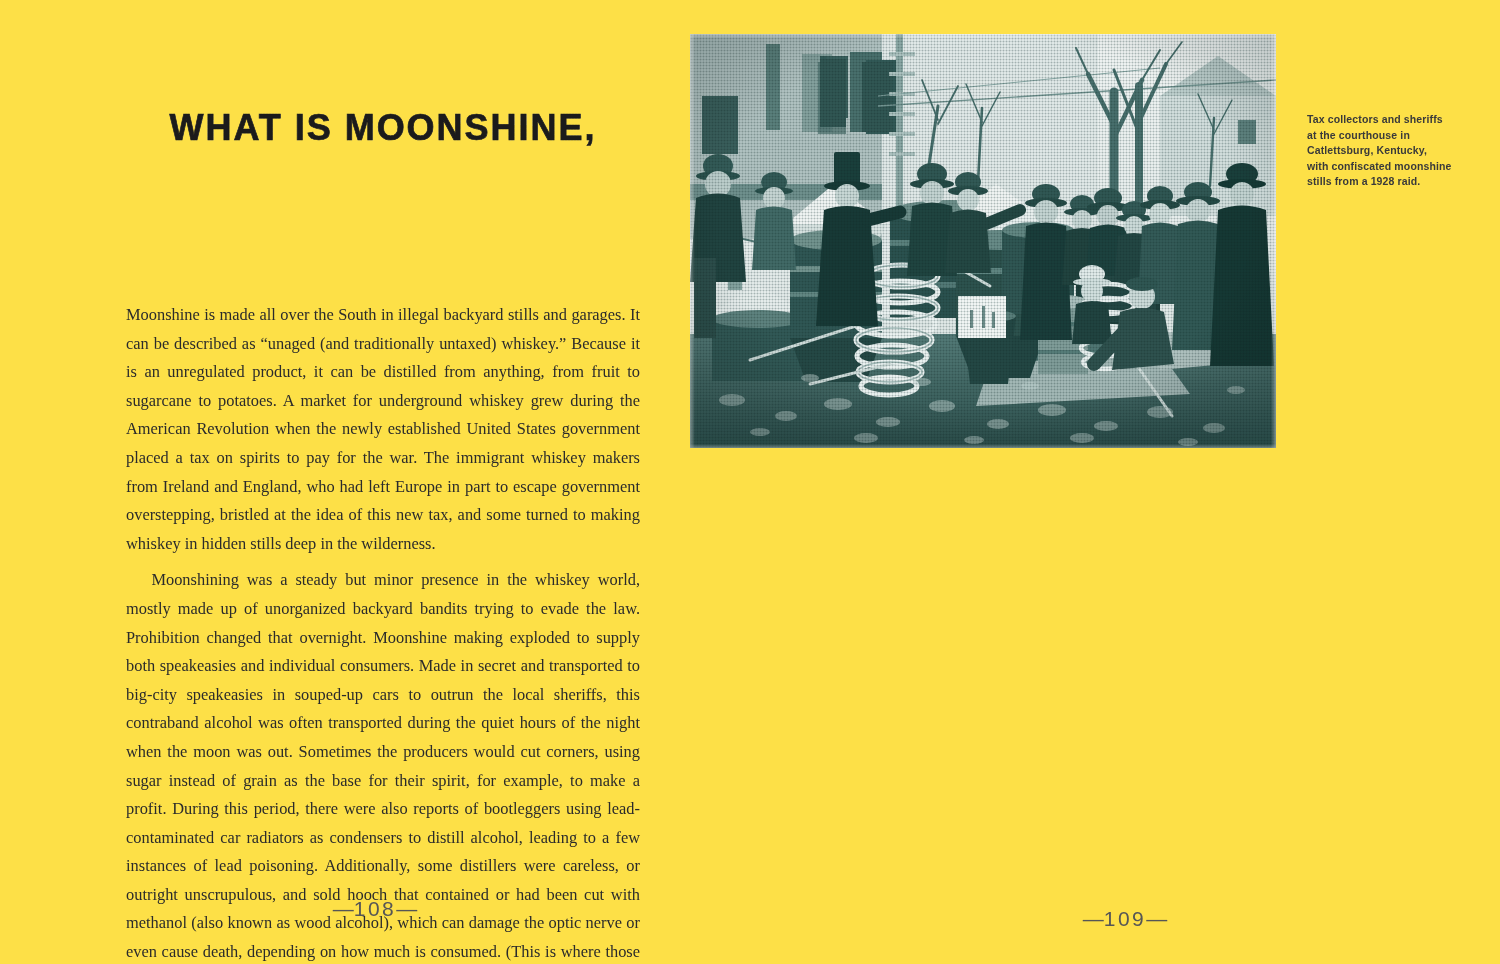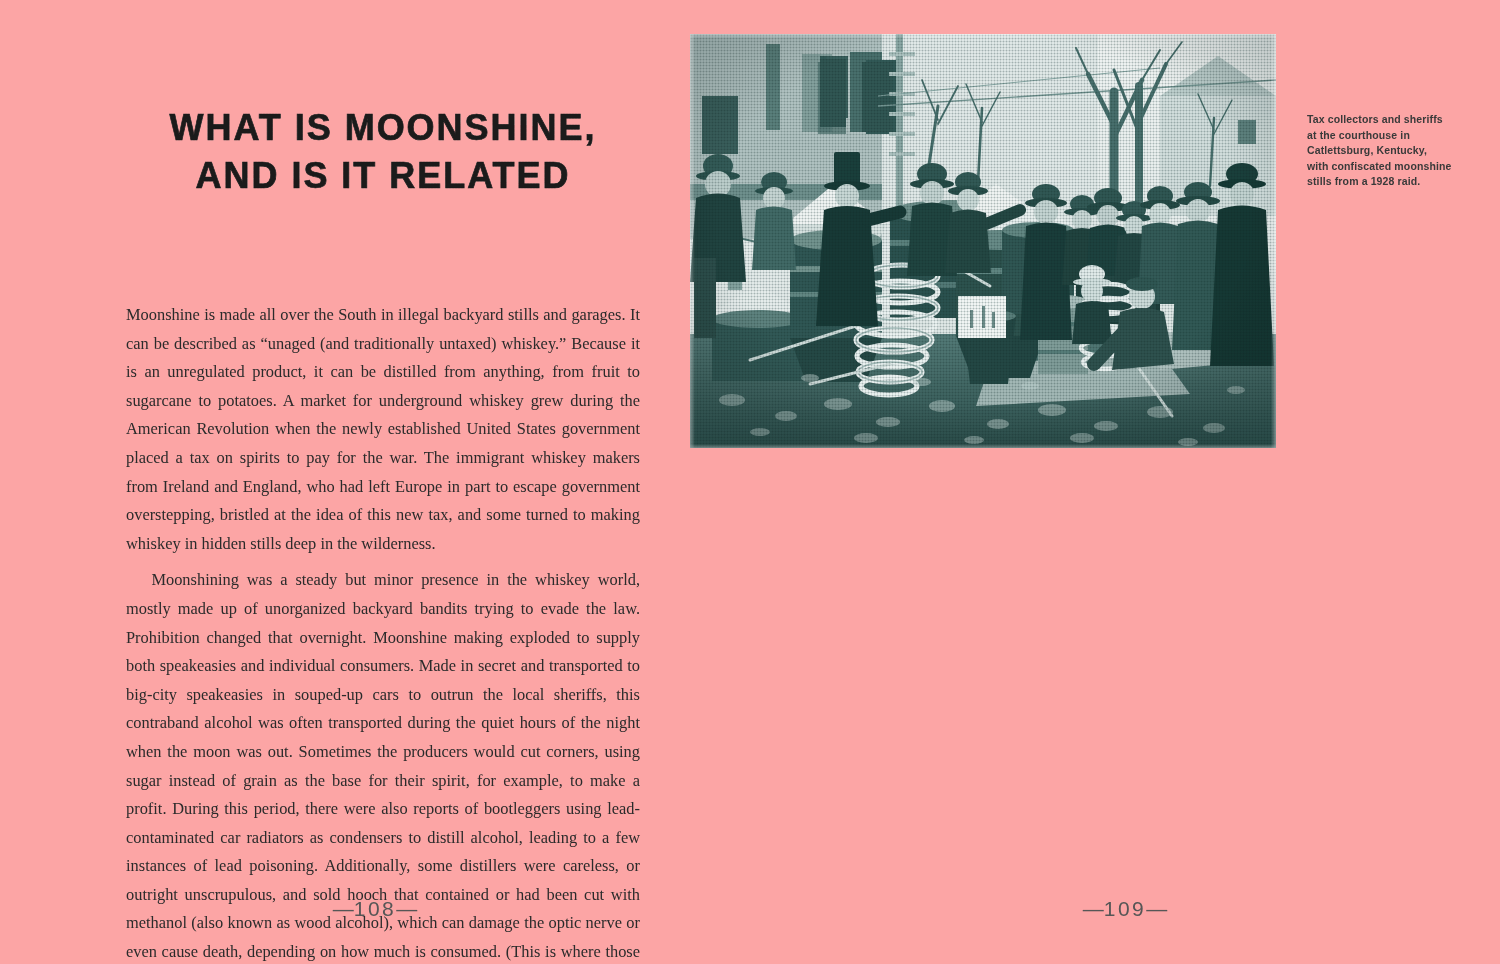--- a/index.html
+++ b/index.html
@@ -8,21 +8,21 @@
   html, body {
     width:1500px; height:964px;
     background:#ffffff;
     font-family:"Liberation Serif", serif;
     -webkit-font-smoothing:antialiased;
   }
 
   .spread {
     position:relative;
     width:1500px; height:964px;
-    background:#fca5a5;
+    background:#fde047;
     overflow:hidden;
   }
 
   
   .page-left {
     position:absolute;
     left:0; top:0;
     width:750px; height:964px;
   }
 
@@ -74,21 +74,21 @@
     font-family:"Liberation Sans", sans-serif;
     font-size:21px;
     letter-spacing:0.12em;
     color:#565656;
   }
   .folio .dash { letter-spacing:0; }
 
   
   .page-right {
     position:absolute;
-    left:750px; top:0;
+    left:750px; top:10px;
     width:750px; height:844px;
   }
 
   
   .photo-frame {
     position:absolute;
     left:690px; top:34px;
     width:586px; height:414px;
   }
   .photo {
@@ -142,21 +142,20 @@
 </style>
 </head>
 <body>
 
 <div class="spread">
 
   <div class="page-left">
 
     <h1 class="chapter-title">
       <span class="tl">WHAT IS MOONSHINE,</span>
-      <span class="tl">AND IS IT RELATED</span>
     </h1>
 
     <div class="col col-left">
       <p>Moonshine is made all over the South in illegal backyard stills and garages. It can be described as “unaged (and traditionally untaxed) whiskey.” Because it is an unregulated product, it can be distilled from anything, from fruit to sugarcane to potatoes. A market for underground whiskey grew during the American Revolution when the newly established United States government placed a tax on spirits to pay for the war. The immigrant whiskey makers from Ireland and England, who had left Europe in part to escape government overstepping, bristled at the idea of this new tax, and some turned to making whiskey in hidden stills deep in the wilderness.</p>
       <p>Moonshining was a steady but minor presence in the whiskey world, mostly made up of unorganized backyard bandits trying to evade the law. Prohibition changed that overnight. Moonshine making exploded to supply both speakeasies and individual consumers. Made in secret and transported to big-city speakeasies in souped-up cars to outrun the local sheriffs, this contraband alcohol was often transported during the quiet hours of the night when the moon was out. Sometimes the producers would cut corners, using sugar instead of grain as the base for their spirit, for example, to make a profit. During this period, there were also reports of bootleggers using lead-contaminated car radiators as condensers to distill alcohol, leading to a few instances of lead poisoning. Additionally, some distillers were careless, or outright unscrupulous, and sold hooch that contained or had been cut with methanol (also known as wood alcohol), which can damage the optic nerve or even cause death, depending on how much is consumed. (This is where those tales of people going blind from moonshine originated.)</p>
     </div>
 
     <div class="folio">
       <span class="dash">—</span><span>108</span><span class="dash">—</span>
     </div>

